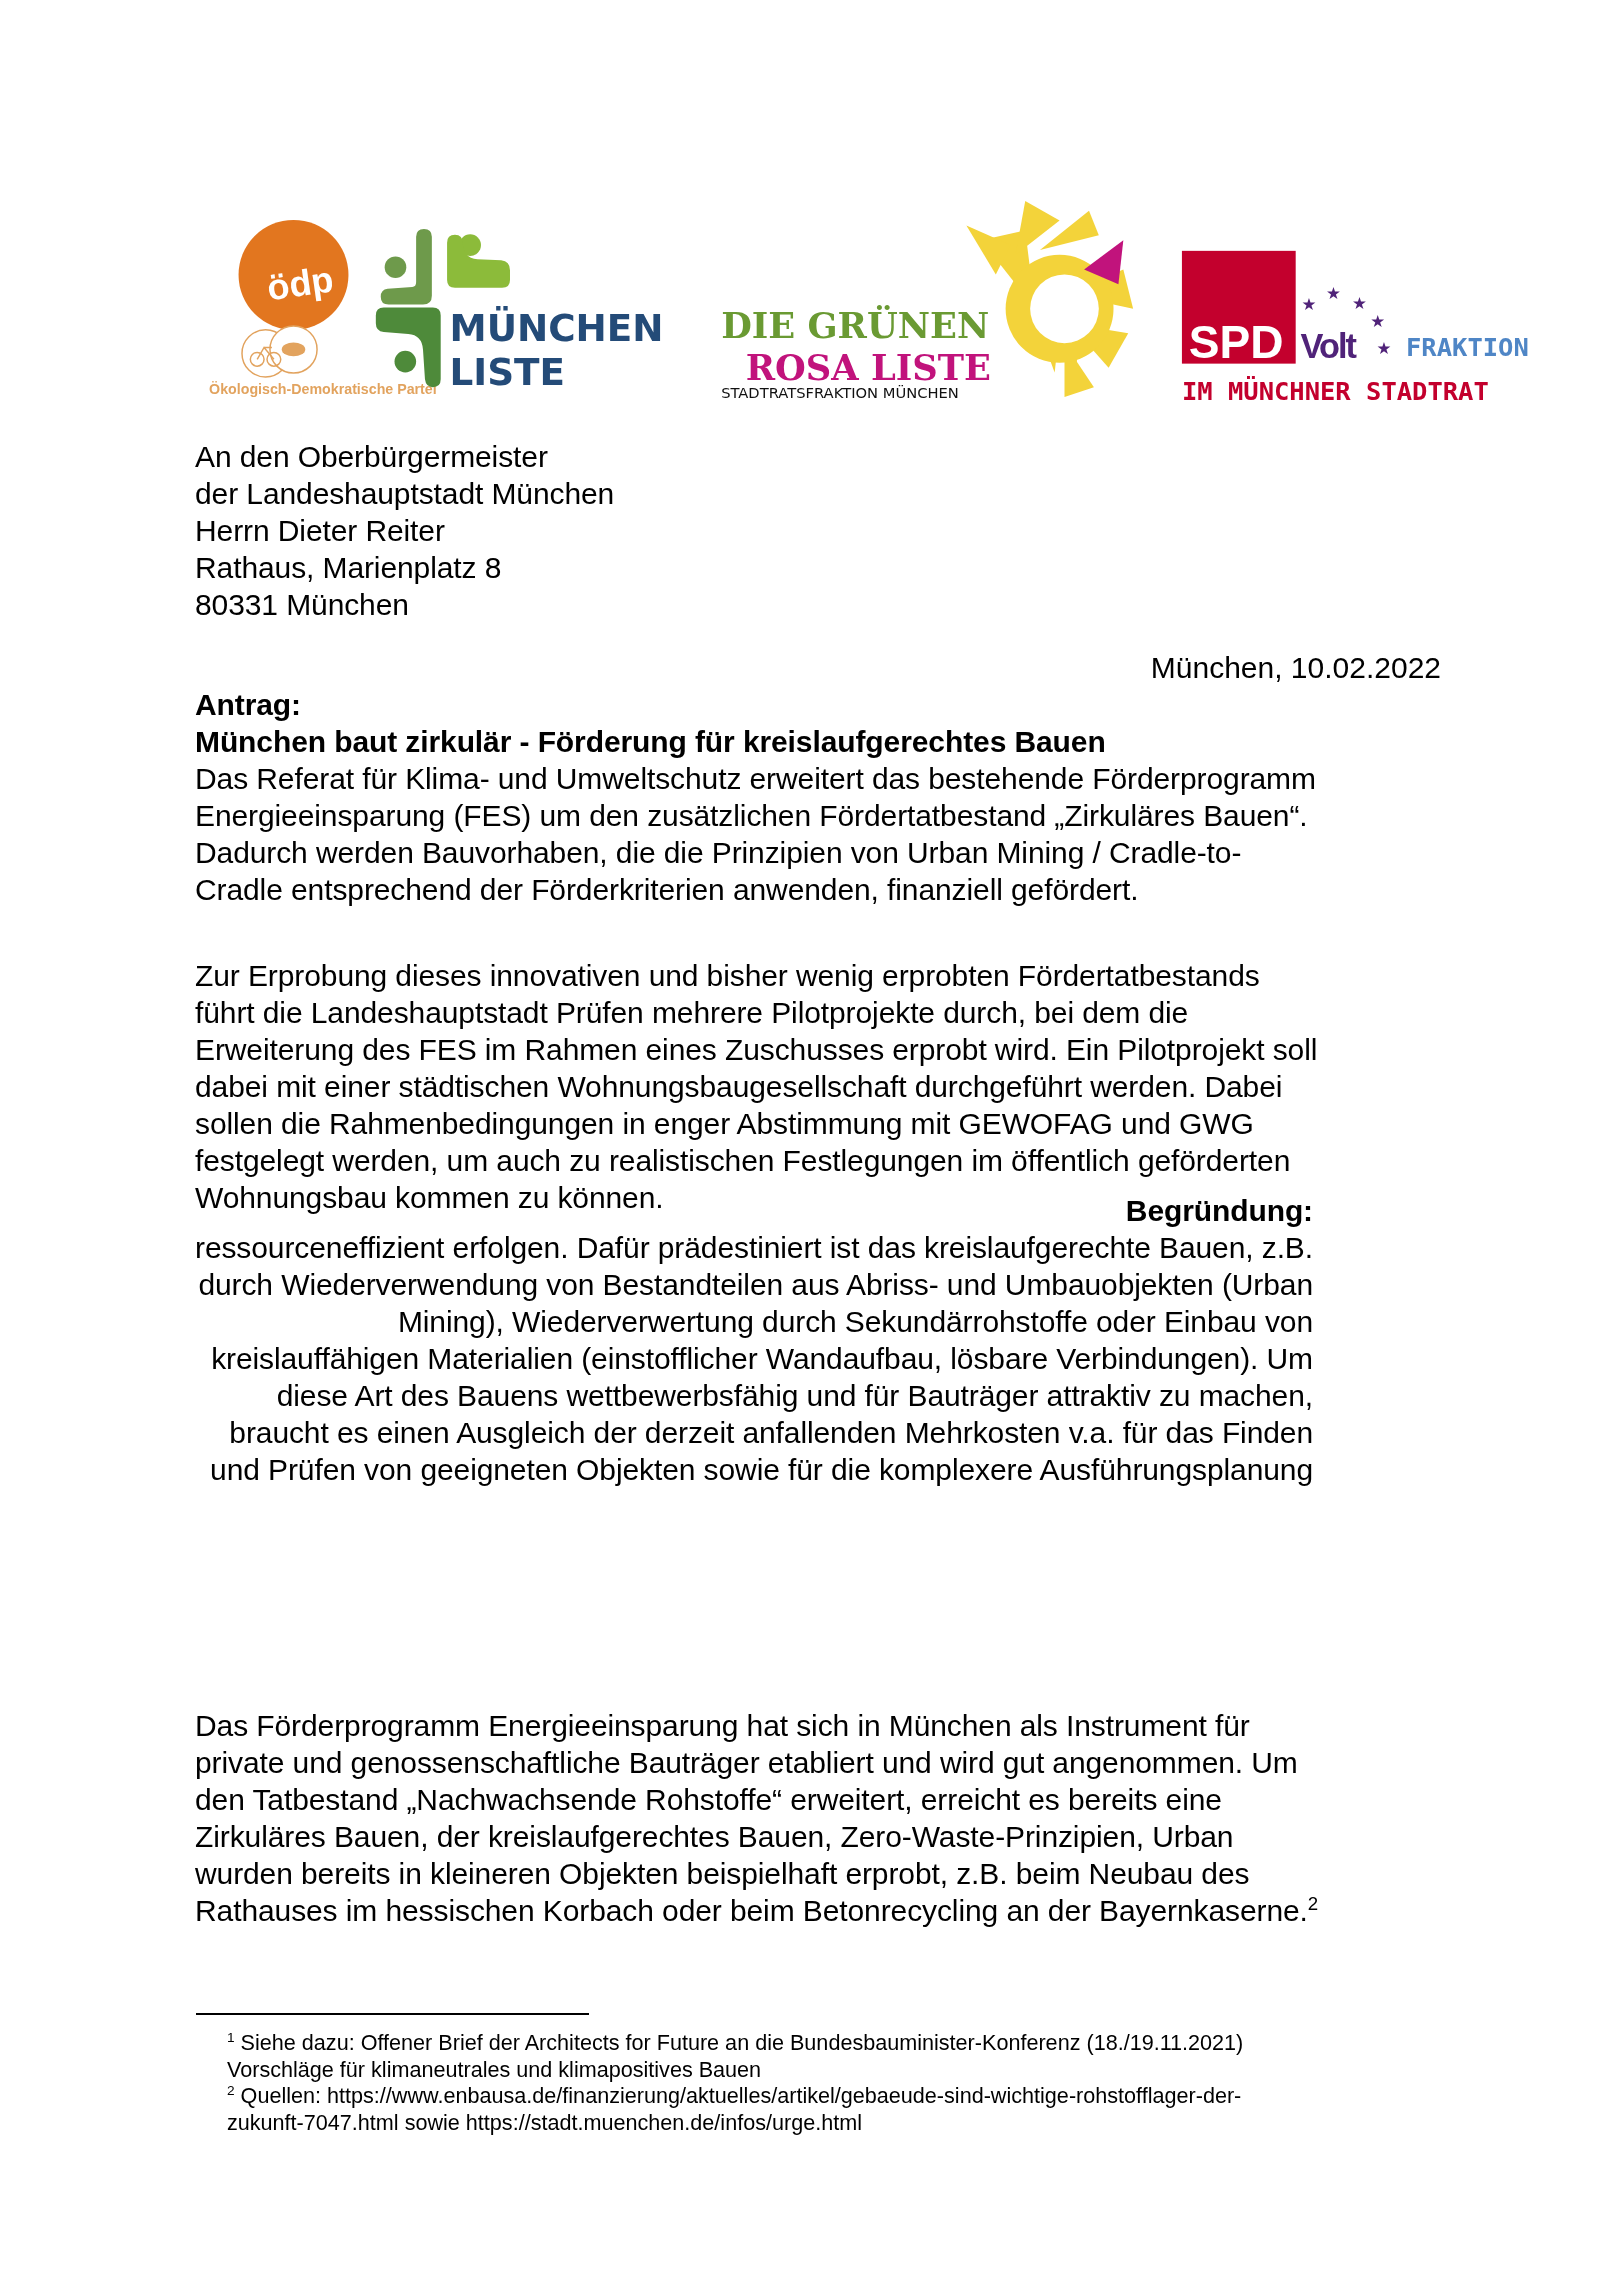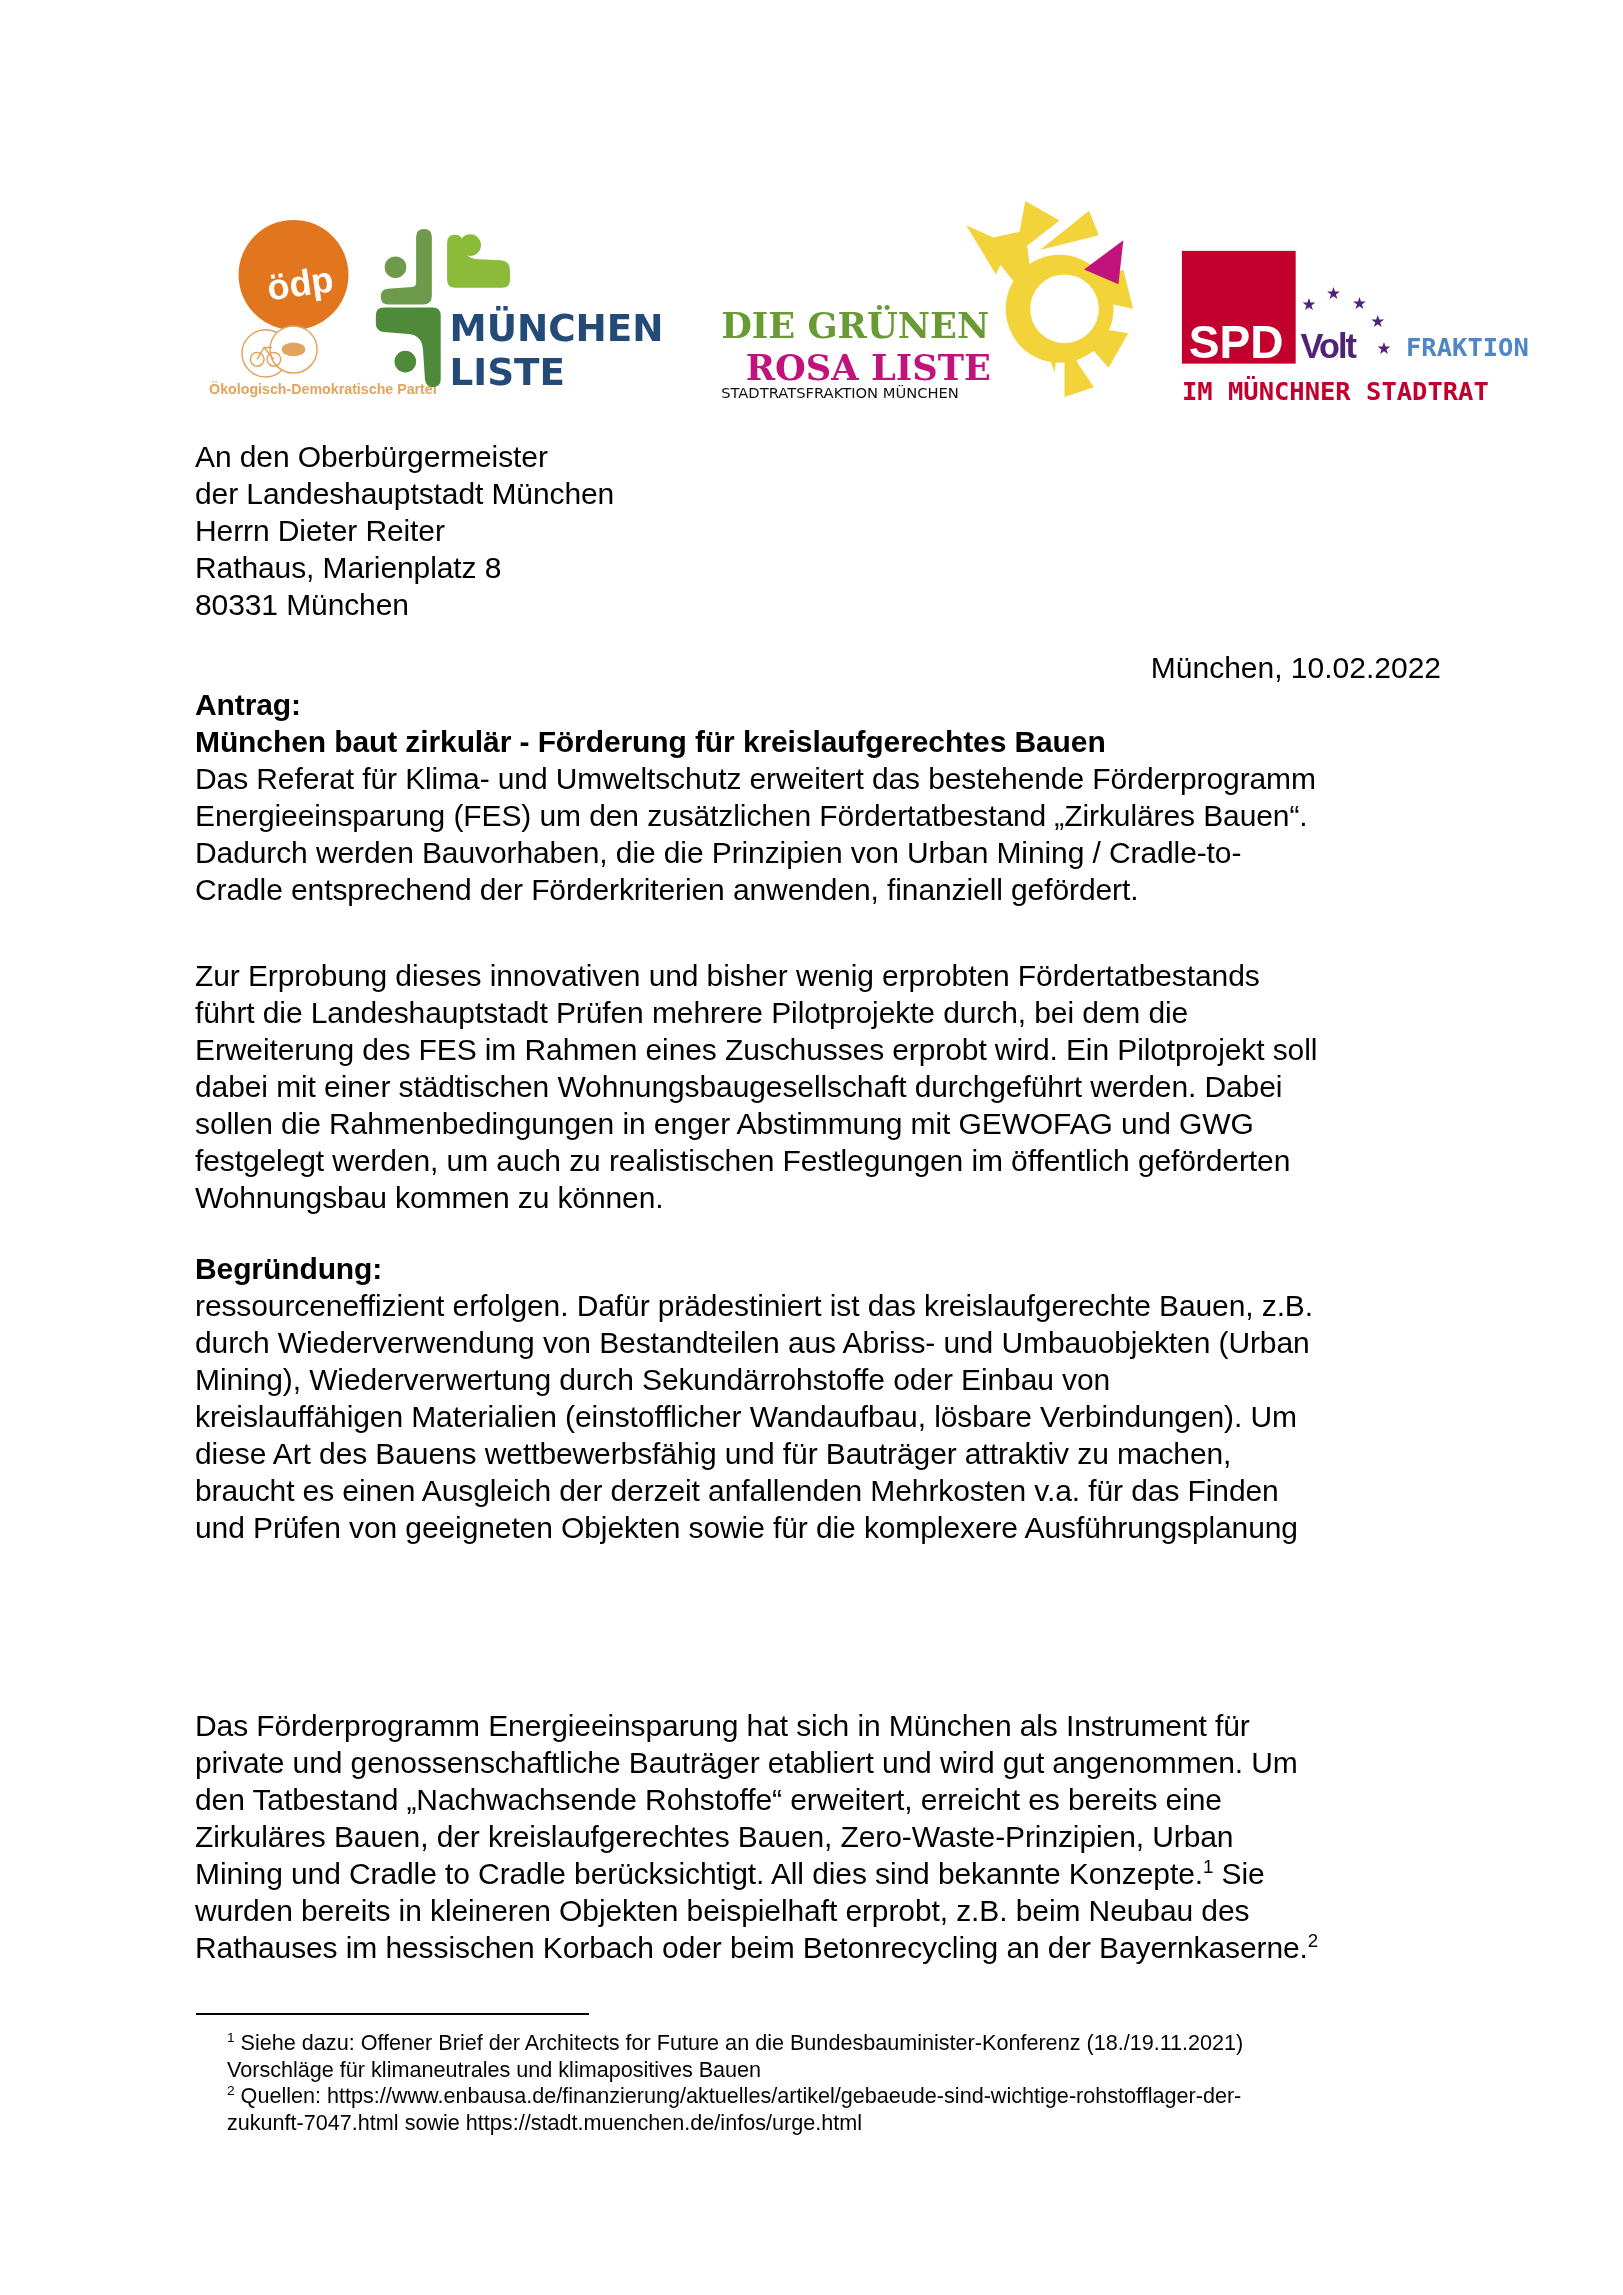--- a/index.html
+++ b/index.html
@@ -17,21 +17,21 @@
   .txt { position: absolute; left: 195px; font-size: 30px; line-height: 37px; white-space: nowrap;
          letter-spacing: -0.1px; }
   .bold { font-weight: bold; }
   .line { display: block; height: 37px; }
   .sup { font-size: 18.7px; vertical-align: 10.8px; line-height: 0; }
 
   #address { top: 438px; }
   #date { position: absolute; top: 649px; right: 182px; font-size: 30px; line-height: 37px; }
   #antrag { top: 686px; }
   #para2 { top: 957px; }
-  #begruendung { top: 1250px; }
+  #begruendung { top: 1192px; text-align: right; }
   #para4 { top: 1667px; margin-top: 40px; }
 
   #fn-rule { position: absolute; left: 196px; top: 2013px; width: 393px; height: 2px; background: #000; }
   #footnotes { position: absolute; left: 195px; top: 2030px; font-size: 21.6px; line-height: 26.5px; white-space: nowrap; }
   #footnotes .fline { display: block; height: 26.5px; margin-left: 32px; }
   #footnotes .fsup { font-size: 13.7px; vertical-align: 7.9px; line-height: 0; }
 </style>
 </head>
 <body>
 
@@ -141,21 +141,20 @@
   <span class="line">diese Art des Bauens wettbewerbsfähig und für Bauträger attraktiv zu machen,</span>
   <span class="line">braucht es einen Ausgleich der derzeit anfallenden Mehrkosten v.a. für das Finden</span>
   <span class="line">und Prüfen von geeigneten Objekten sowie für die komplexere Ausführungsplanung</span>
 </div>
 
 <div id="para4" class="txt">
   <span class="line">Das Förderprogramm Energieeinsparung hat sich in München als Instrument für</span>
   <span class="line">private und genossenschaftliche Bauträger etabliert und wird gut angenommen. Um</span>
   <span class="line">den Tatbestand „Nachwachsende Rohstoffe“ erweitert, erreicht es bereits eine</span>
   <span class="line">Zirkuläres Bauen, der kreislaufgerechtes Bauen, Zero-Waste-Prinzipien, Urban</span>
-  <span class="line"><span>Mining und Cradle to Cradle berücksichtigt. All dies sind bekannte Konzepte.</span><span class="sup">1</span><span> Sie</span></span>
   <span class="line">wurden bereits in kleineren Objekten beispielhaft erprobt, z.B. beim Neubau des</span>
   <span class="line"><span>Rathauses im hessischen Korbach oder beim Betonrecycling an der Bayernkaserne.</span><span class="sup">2</span></span>
 </div>
 
 <div id="fn-rule"></div>
 <div id="footnotes">
   <span class="fline"><span class="fsup">1</span><span> Siehe dazu: Offener Brief der Architects for Future an die Bundesbauminister-Konferenz (18./19.11.2021)</span></span>
   <span class="fline">Vorschläge für klimaneutrales und klimapositives Bauen</span>
   <span class="fline"><span class="fsup">2</span><span> Quellen: https://www.enbausa.de/finanzierung/aktuelles/artikel/gebaeude-sind-wichtige-rohstofflager-der-</span></span>
   <span class="fline">zukunft-7047.html sowie https://stadt.muenchen.de/infos/urge.html</span>

